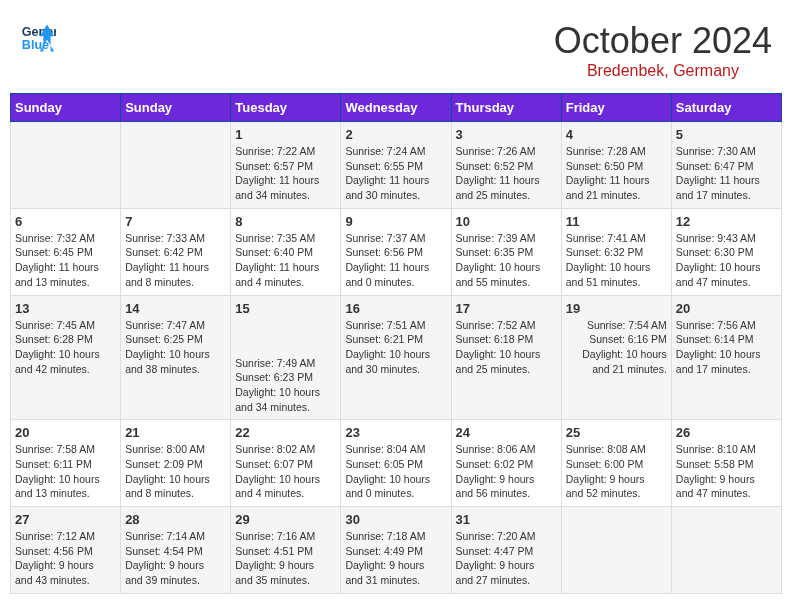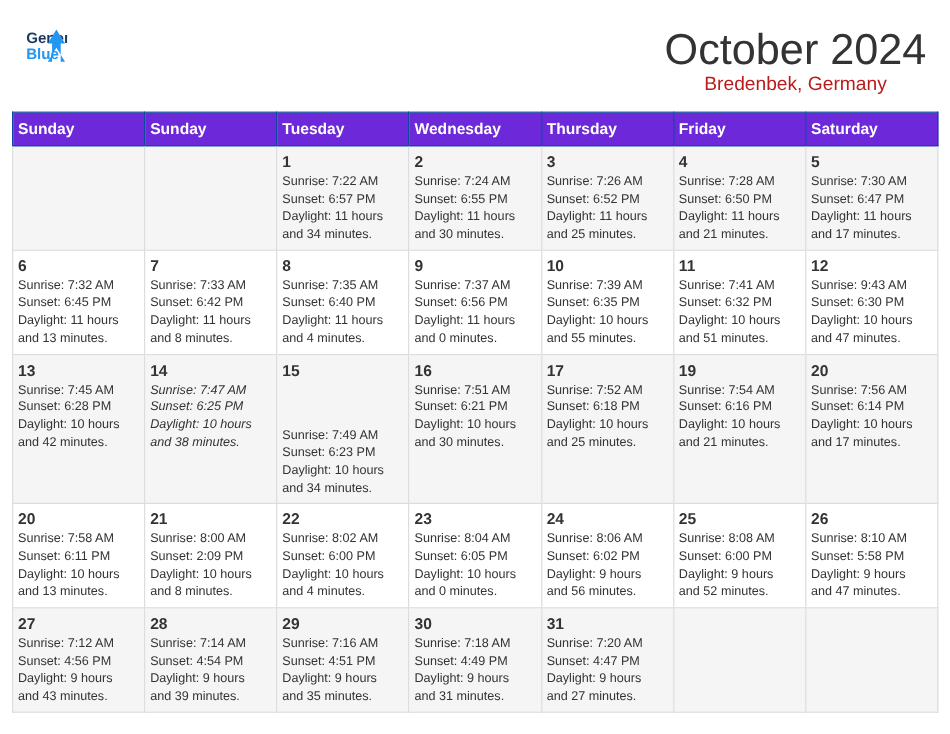--- a/index.html
+++ b/index.html
@@ -200,21 +200,21 @@
       <tr>
         <td>
           <span class="day-num">13</span>
           <div class="day-info" style="white-space: pre-line;">Sunrise: 7:45 AM
 Sunset: 6:28 PM
 Daylight: 10 hours
 and 42 minutes.</div>
         </td>
         <td>
           <span class="day-num">14</span>
-          <div class="day-info" style="white-space: pre-line; font-style: italic;">Sunrise: 7:47 AM
+          <div class="day-info" style="white-space: pre-line;">Sunrise: 7:47 AM
 Sunset: 6:25 PM
 Daylight: 10 hours
 and 38 minutes.</div>
         </td>
         <td>
           <span class="day-num">15</span>
           <div class="day-info" style="white-space: pre-line; margin-top: 40px;">Sunrise: 7:49 AM
 Sunset: 6:23 PM
 Daylight: 10 hours
 and 34 minutes.</div>
@@ -228,21 +228,21 @@
         </td>
         <td>
           <span class="day-num">17</span>
           <div class="day-info" style="white-space: pre-line;">Sunrise: 7:52 AM
 Sunset: 6:18 PM
 Daylight: 10 hours
 and 25 minutes.</div>
         </td>
         <td>
           <span class="day-num">19</span>
-          <div class="day-info" style="white-space: pre-line;">Sunrise: 7:54 AM
+          <div class="day-info" style="white-space: pre-line; text-align: right;">Sunrise: 7:54 AM
 Sunset: 6:16 PM
 Daylight: 10 hours
 and 21 minutes.</div>
         </td>
         <td>
           <span class="day-num">20</span>
           <div class="day-info" style="white-space: pre-line;">Sunrise: 7:56 AM
 Sunset: 6:14 PM
 Daylight: 10 hours
 and 17 minutes.</div>
@@ -259,21 +259,21 @@
         <td>
           <span class="day-num">21</span>
           <div class="day-info" style="white-space: pre-line;">Sunrise: 8:00 AM
 Sunset: 2:09 PM
 Daylight: 10 hours
 and 8 minutes.</div>
         </td>
         <td>
           <span class="day-num">22</span>
           <div class="day-info" style="white-space: pre-line;">Sunrise: 8:02 AM
-Sunset: 6:00 PM
+Sunset: 6:07 PM
 Daylight: 10 hours
 and 4 minutes.</div>
         </td>
         <td>
           <span class="day-num">23</span>
           <div class="day-info" style="white-space: pre-line;">Sunrise: 8:04 AM
 Sunset: 6:05 PM
 Daylight: 10 hours
 and 0 minutes.</div>
         </td>

